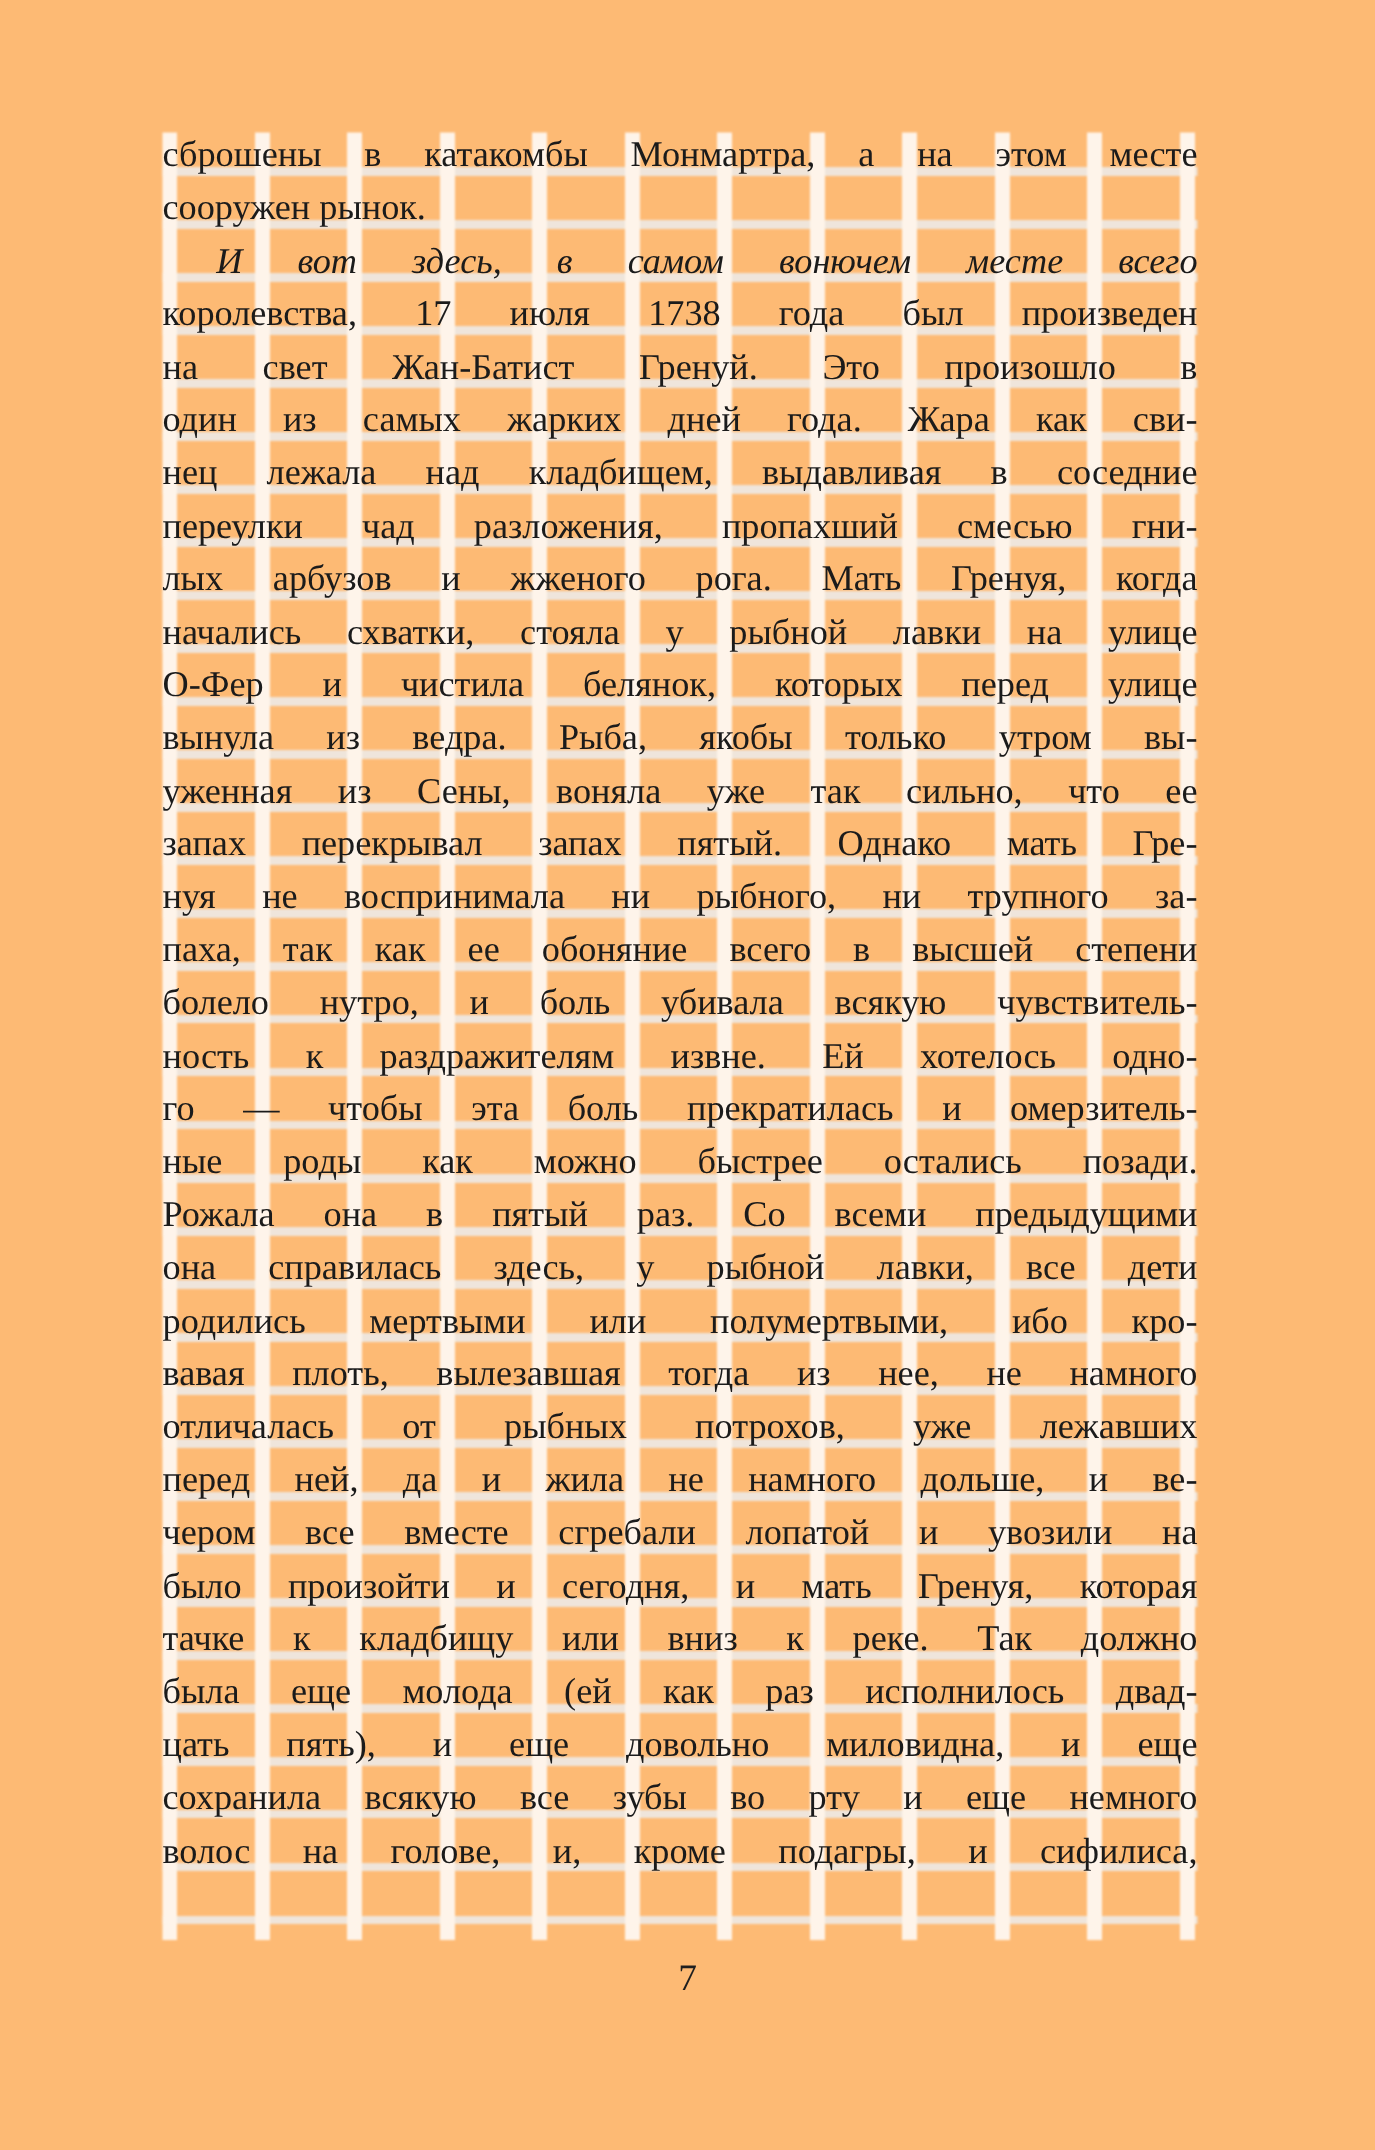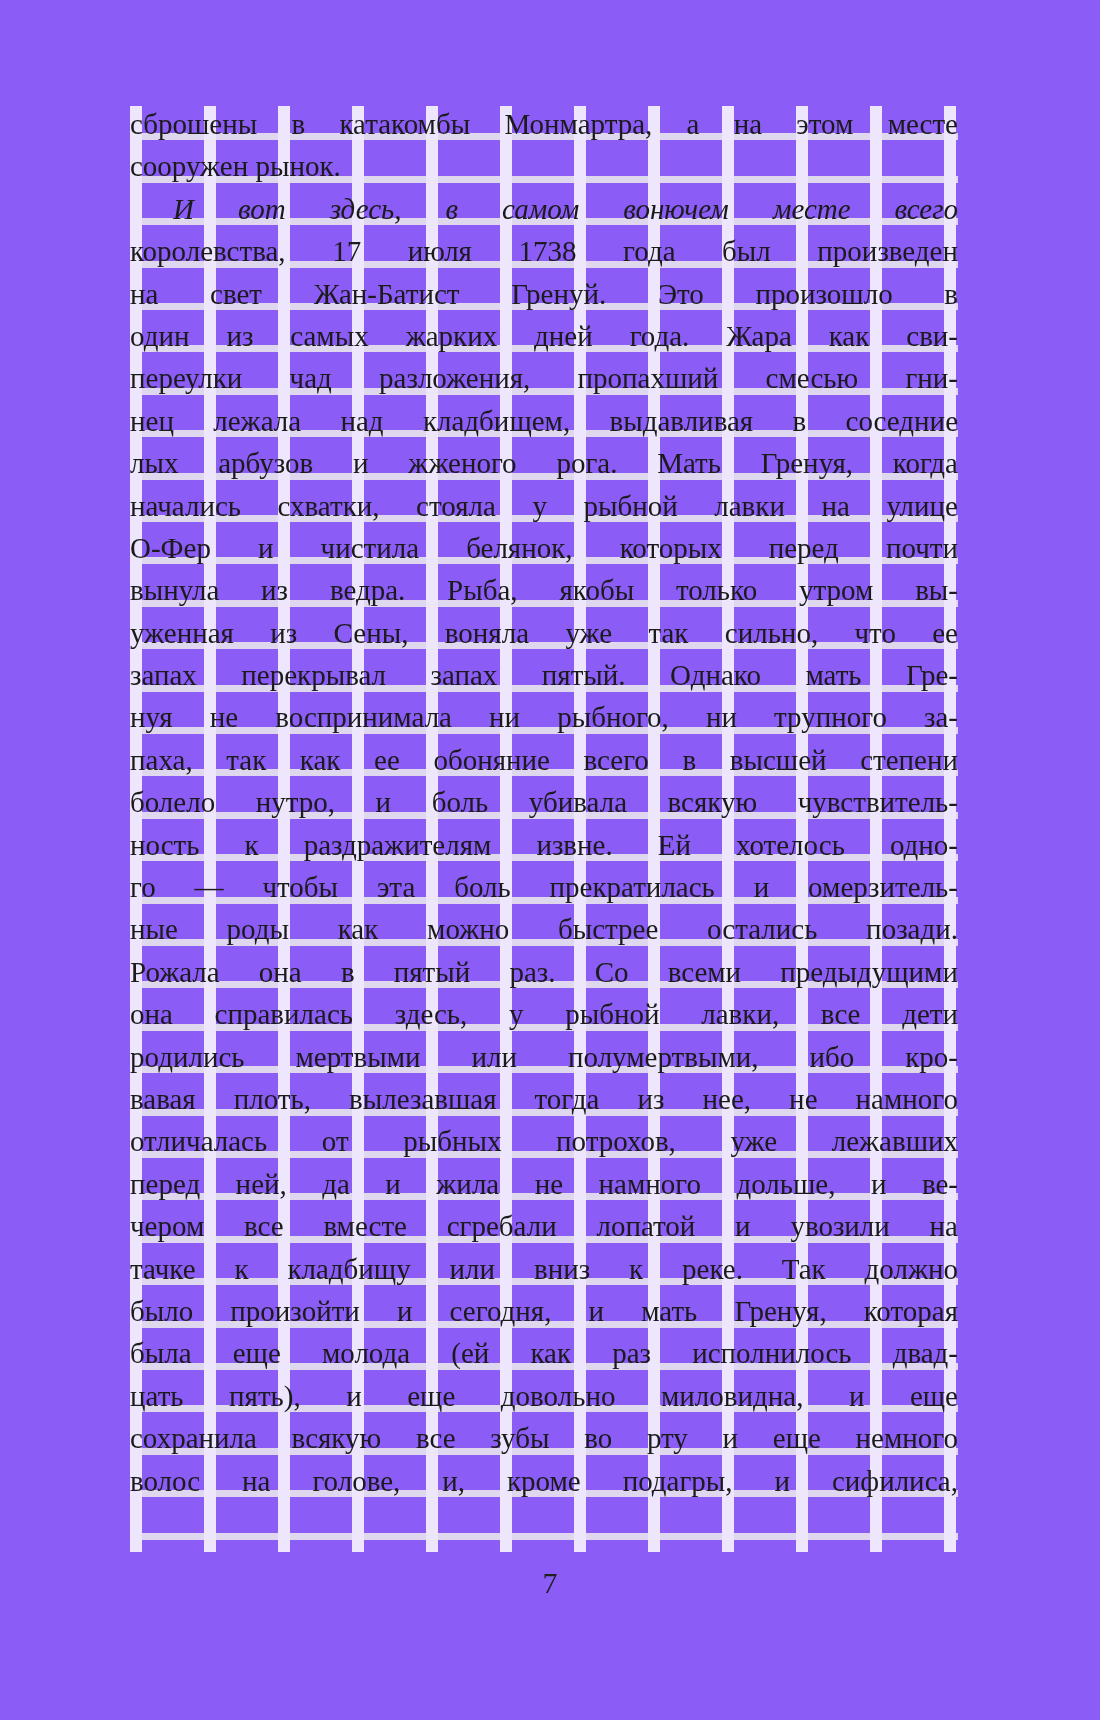--- a/index.html
+++ b/index.html
@@ -10,21 +10,21 @@
   body {
     width: 1100px;
     height: 1720px;
     position: relative;
     font-family: "Liberation Serif", serif;
     overflow: hidden;
   }
   .page {
     position: absolute;
     inset: 0;
-    background: #8b5cf6;
+    background: #fdba74;
   }
   
   .ghost {
     position: absolute;
     left: 130px;
     top: 106px;
     width: 828px;
     height: 1446px;
     background-image:
       repeating-linear-gradient(to right, #ffffff 0 12px, rgba(255,255,255,0) 12px 74px),
@@ -72,42 +72,42 @@
 
 <div class="page">
   <div class="ghost"></div>
   <div class="text-block" id="text-block">
       <div class="line">сброшены в катакомбы Монмартра, а на этом месте</div>
       <div class="line nojust">сооружен рынок.</div>
       <div class="line indent">И вот здесь, в самом вонючем месте всего</div>
       <div class="line">королевства, 17 июля 1738 года был произведен</div>
       <div class="line">на свет Жан-Батист Гренуй. Это произошло в</div>
       <div class="line">один из самых жарких дней года. Жара как сви-</div>
+      <div class="line">нец лежала над кладбищем, выдавливая в соседние</div>
       <div class="line">переулки чад разложения, пропахший смесью гни-</div>
-      <div class="line">нец лежала над кладбищем, выдавливая в соседние</div>
       <div class="line">лых арбузов и жженого рога. Мать Гренуя, когда</div>
       <div class="line">начались схватки, стояла у рыбной лавки на улице</div>
-      <div class="line">О-Фер и чистила белянок, которых перед почти</div>
+      <div class="line">О-Фер и чистила белянок, которых перед улице</div>
       <div class="line">вынула из ведра. Рыба, якобы только утром вы-</div>
       <div class="line">уженная из Сены, воняла уже так сильно, что ее</div>
       <div class="line">запах перекрывал запах пятый. Однако мать Гре-</div>
       <div class="line">нуя не воспринимала ни рыбного, ни трупного за-</div>
       <div class="line">паха, так как ее обоняние всего в высшей степени</div>
       <div class="line">болело нутро, и боль убивала всякую чувствитель-</div>
       <div class="line">ность к раздражителям извне. Ей хотелось одно-</div>
       <div class="line">го — чтобы эта боль прекратилась и омерзитель-</div>
       <div class="line">ные роды как можно быстрее остались позади.</div>
       <div class="line">Рожала она в пятый раз. Со всеми предыдущими</div>
       <div class="line">она справилась здесь, у рыбной лавки, все дети</div>
       <div class="line">родились мертвыми или полумертвыми, ибо кро-</div>
       <div class="line">вавая плоть, вылезавшая тогда из нее, не намного</div>
       <div class="line">отличалась от рыбных потрохов, уже лежавших</div>
       <div class="line">перед ней, да и жила не намного дольше, и ве-</div>
       <div class="line">чером все вместе сгребали лопатой и увозили на</div>
+      <div class="line">было произойти и сегодня, и мать Гренуя, которая</div>
       <div class="line">тачке к кладбищу или вниз к реке. Так должно</div>
-      <div class="line">было произойти и сегодня, и мать Гренуя, которая</div>
       <div class="line">была еще молода (ей как раз исполнилось двад-</div>
       <div class="line">цать пять), и еще довольно миловидна, и еще</div>
       <div class="line">сохранила всякую все зубы во рту и еще немного</div>
       <div class="line">волос на голове, и, кроме подагры, и сифилиса,</div>
     </div>
   <div class="page-number">7</div>
 </div>
 
 </body></html>

